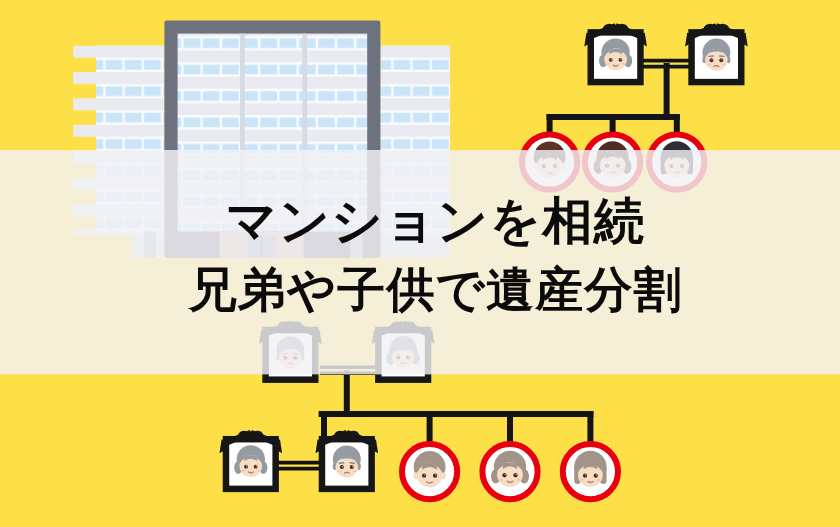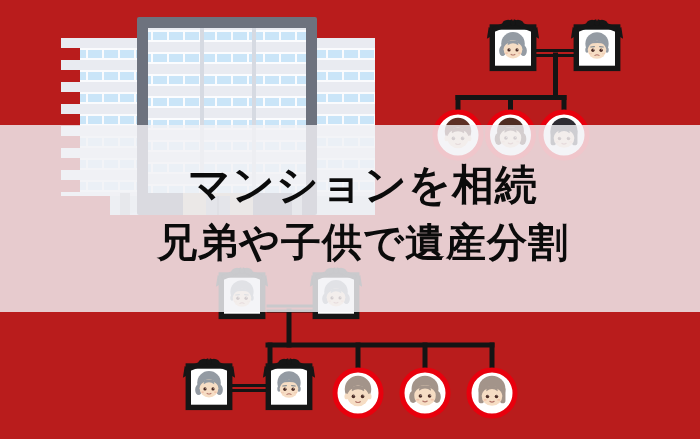--- a/index.html
+++ b/index.html
@@ -1,18 +1,18 @@
 <!DOCTYPE html>
 <html><head>
 <meta charset="utf-8">
 <style>
   html,body{margin:0;padding:0;background:#fff;}
   .stage{
-    position:relative;width:700px;height:439px;overflow:hidden;background:#b91c1c;
-    font-family:Liberation Sans, sans-serif;
+    position:relative;width:700px;height:439px;overflow:hidden;background:#fde047;
+    font-family:Liberation Serif, serif;
   }
   .layer{position:absolute;}
   
   #building{left:55px;top:10px;}
   
   #tree-top{left:430px;top:13px;}
   #tree-bottom{left:158px;top:266px;}
   
   .overlay-band{
     left:0;top:125px;width:700px;height:187px;

